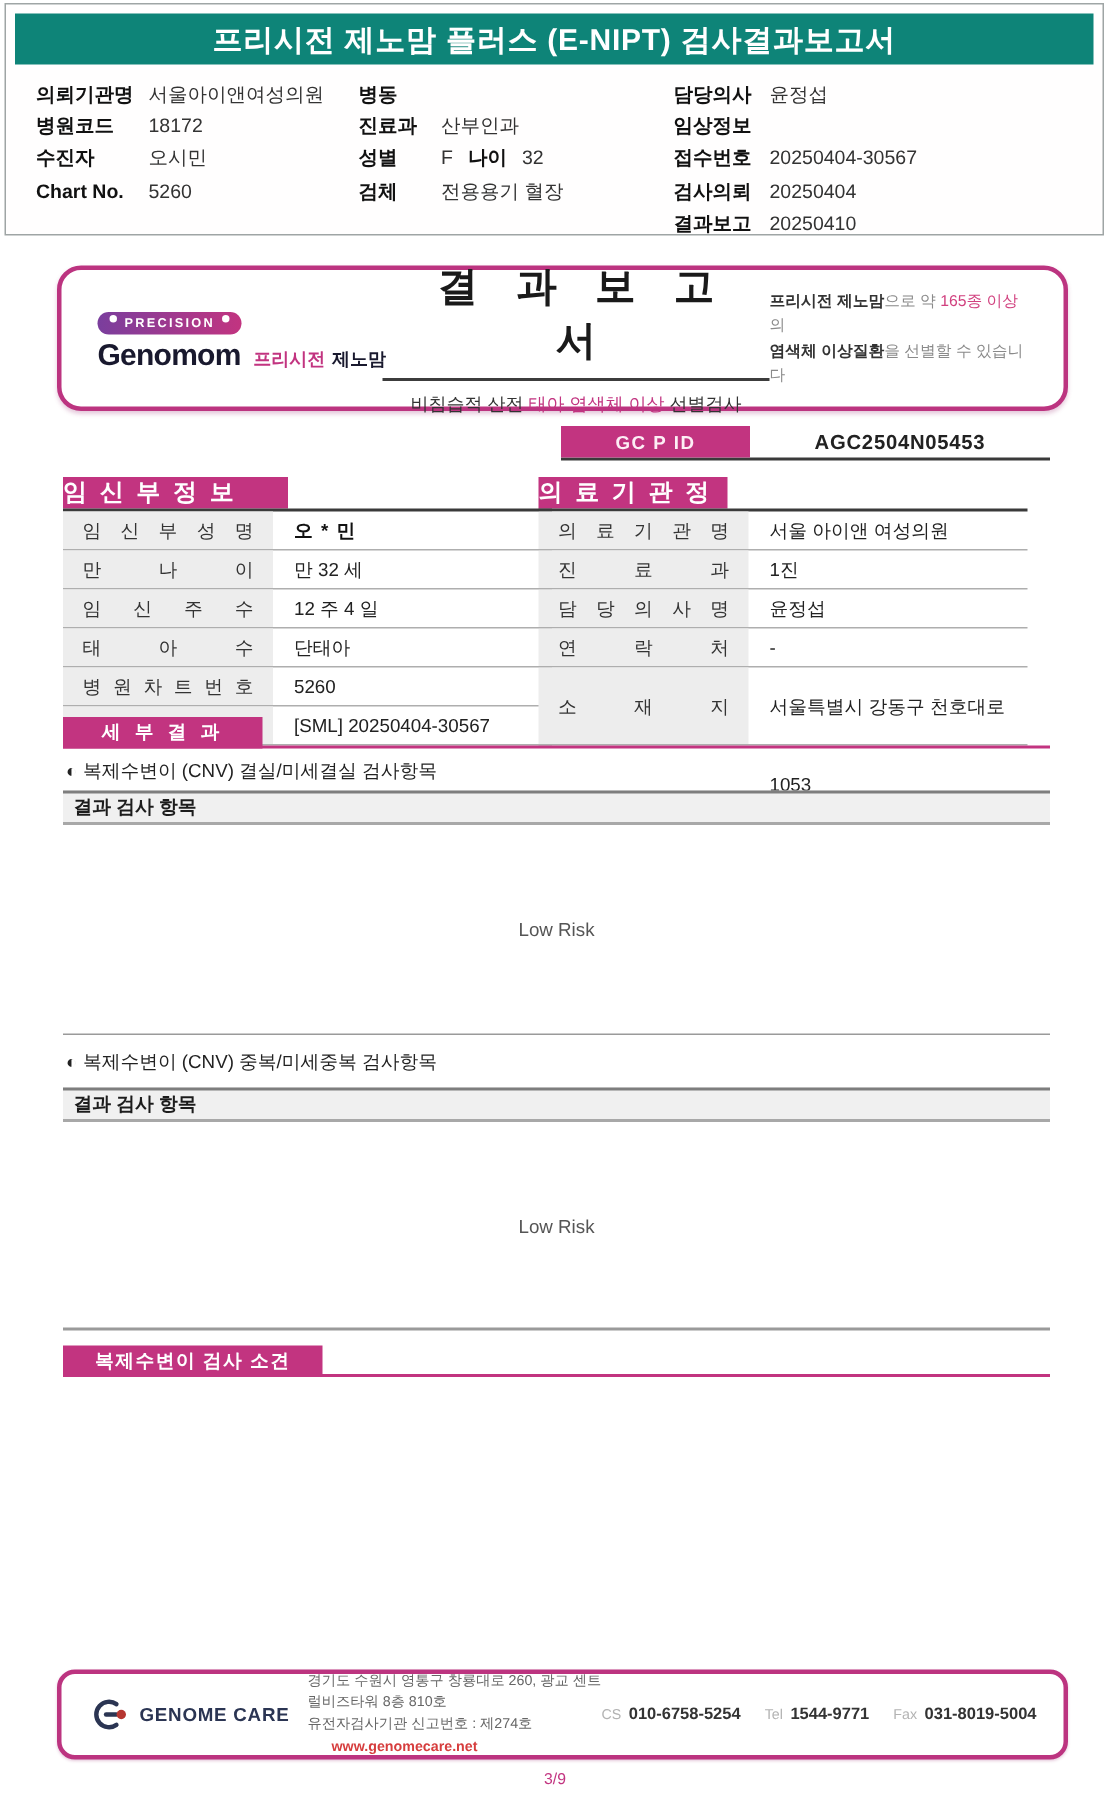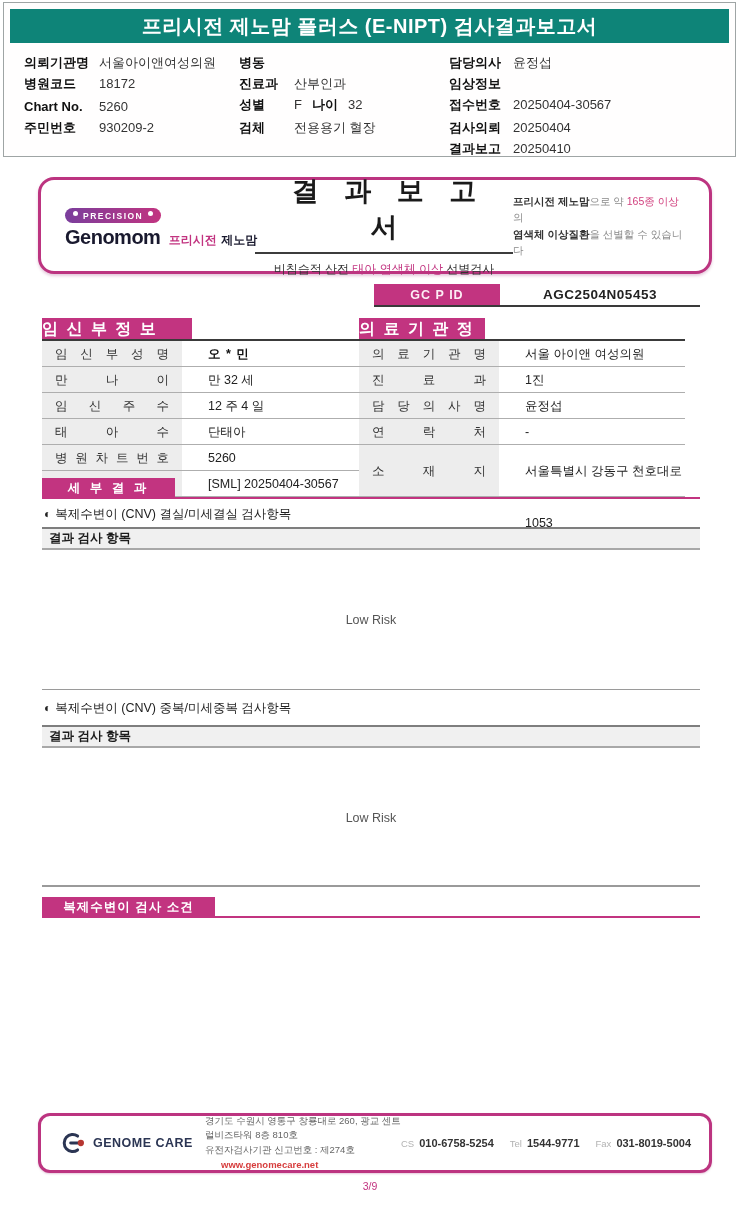--- a/index.html
+++ b/index.html
@@ -85,21 +85,21 @@
   .tbl-header {
     height:21px; background:#c23480; color:#fff; font-weight:bold;
     font-size:16px; letter-spacing:2px; text-align:left; line-height:21px;
   }
   .tbl-left .tbl-header { width:150px; }
   .tbl-right .tbl-header { width:126px; }
   .tbl-body { border-top:2px solid #3a3a3a; }
   .trow { display:flex; border-bottom:1px solid #aeaeae; height:26px; }
   .trow.tall { height:52px; }
   .tlabel {
-    width:140px; background:#ededed; margin-right:16px; padding:0 13px;
+    width:140px; background:#ededed; margin-right:4px; padding:0 13px;
     font-size:12.5px; color:#333; line-height:26px;
     text-align:justify; text-align-last:justify;
   }
   .trow.tall .tlabel { line-height:52px; }
   .tvalue { flex:1; padding-left:10px; font-size:12.5px; color:#222; line-height:26px; }
   .trow.tall .tvalue { line-height:52px; }
   .tvalue.bold { font-weight:bold; color:#111; letter-spacing:1px; }
 
   
   .sec-header {
@@ -168,27 +168,27 @@
     <div class="info-fields">
       <div class="icol1">
         <div class="f-row">
           <span class="f-label">의뢰기관명</span>
           <span class="f-value">서울아이앤여성의원</span>
         </div>
         <div class="f-row">
           <span class="f-label">병원코드</span>
           <span class="f-value">18172</span>
         </div>
+        <div class="f-row">
+          <span class="f-label">수진자</span>
+          <span class="f-value">오시민</span>
+        </div>
         <div class="f-row gap">
           <span class="f-label">Chart No.</span>
           <span class="f-value">5260</span>
-        </div>
-        <div class="f-row">
-          <span class="f-label">주민번호</span>
-          <span class="f-value">930209-2</span>
         </div>
       </div>
       <div class="icol2">
         <div class="f-row">
           <span class="f-label">병동</span>
           <span class="f-value"></span>
         </div>
         <div class="f-row">
           <span class="f-label">진료과</span>
           <span class="f-value">산부인과</span>

